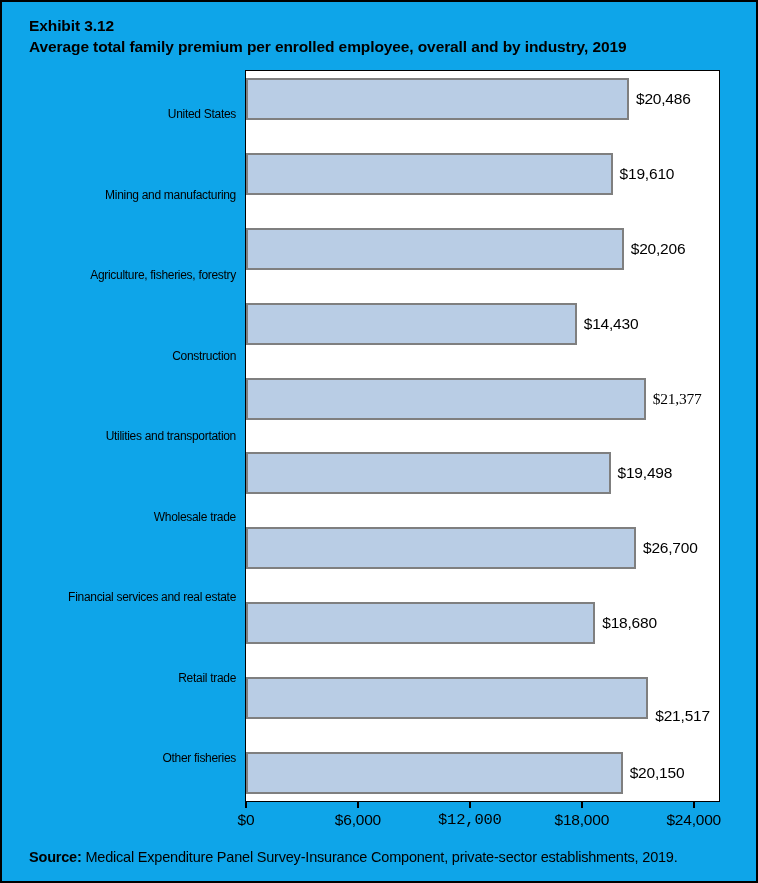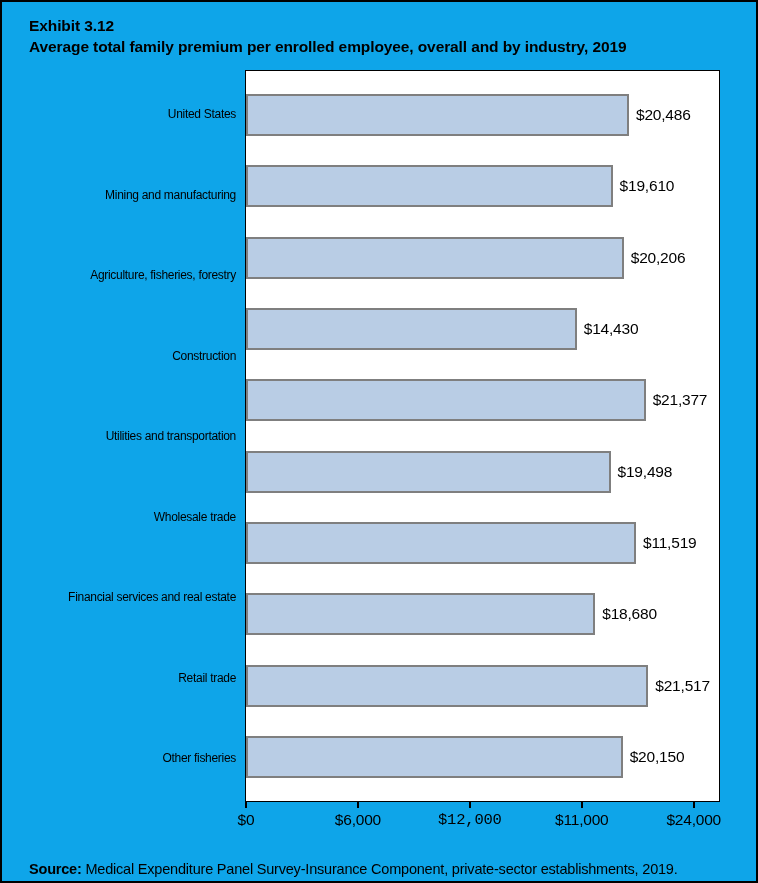--- a/index.html
+++ b/index.html
@@ -27,21 +27,21 @@
     position: absolute;
     left: 243px;
     top: 68px;
     width: 475px;
     height: 732px;
     box-sizing: border-box;
     border: 1.5px solid #000;
     display: flex;
     flex-direction: column;
     justify-content: space-between;
-    padding: 23px 0;
+    padding: 7px 0;
     background: #fff;
   }
   .bar-row { position: relative; height: 42px; }
   .bar {
     position: absolute;
     left: 0; top: 0;
     height: 42px;
     box-sizing: border-box;
     border-style: solid;
     border-width: 2px;
@@ -104,21 +104,20 @@
     white-space: nowrap;
     letter-spacing: -0.2px;
   }
   .source {
     position: absolute;
     left: 27px;
     top: 847px;
     font-size: 14.5px;
     letter-spacing: -0.2px;
     white-space: nowrap;
-    margin-top: 12px;
   }
   .source .bold { font-weight: bold; }
 </style>
 </head>
 <body>
 
 <div class="figure">
 
   <div class="title-block">
     <div>Exhibit 3.12</div>
@@ -149,56 +148,56 @@
       <div class="bar-row">
         <div class="bar" style="width: 79.8656%; background: rgb(185, 205, 229); border-color: rgb(127, 127, 127);"></div>
         <span class="bar-value" style="left: calc(79.8656% + 7px);">$20,206</span>
       </div>
       <div class="bar-row">
         <div class="bar" style="width: 69.9209%; background: rgb(185, 205, 229); border-color: rgb(127, 127, 127);"></div>
         <span class="bar-value" style="left: calc(69.9209% + 7px);">$14,430</span>
       </div>
       <div class="bar-row">
         <div class="bar" style="width: 84.4941%; background: rgb(185, 205, 229); border-color: rgb(127, 127, 127);"></div>
-        <span class="bar-value" style="left: calc(84.4941% + 7px);">$21,377</span>
+        <span class="bar-value" style="left: calc(84.4941% + 7px); font-family: Liberation Serif, serif;">$21,377</span>
       </div>
       <div class="bar-row">
         <div class="bar" style="width: 77.0672%; background: rgb(185, 205, 229); border-color: rgb(127, 127, 127);"></div>
         <span class="bar-value" style="left: calc(77.0672% + 7px);">$19,498</span>
       </div>
       <div class="bar-row">
         <div class="bar" style="width: 82.4545%; background: rgb(185, 205, 229); border-color: rgb(127, 127, 127);"></div>
-        <span class="bar-value" style="left: calc(82.4545% + 7px);">$11,519</span>
+        <span class="bar-value" style="left: calc(82.4545% + 7px);">$26,700</span>
       </div>
       <div class="bar-row">
         <div class="bar" style="width: 73.834%; background: rgb(185, 205, 229); border-color: rgb(127, 127, 127);"></div>
         <span class="bar-value" style="left: calc(73.834% + 7px);">$18,680</span>
       </div>
       <div class="bar-row">
         <div class="bar" style="width: 85.0474%; background: rgb(185, 205, 229); border-color: rgb(127, 127, 127);"></div>
-        <span class="bar-value" style="left: calc(85.0474% + 7px);">$21,517</span>
+        <span class="bar-value" style="left: calc(85.0474% + 7px); margin-top: 18px;">$21,517</span>
       </div>
       <div class="bar-row">
         <div class="bar" style="width: 79.6443%; background: rgb(185, 205, 229); border-color: rgb(127, 127, 127);"></div>
         <span class="bar-value" style="left: calc(79.6443% + 7px);">$20,150</span>
       </div>
     </div>
 
   <div class="ticks" id="ticks">
       <div class="tick" style="left: 0%;"></div>
       <div class="tick" style="left: 23.7154%;"></div>
       <div class="tick" style="left: 47.4308%;"></div>
       <div class="tick" style="left: 71.1462%;"></div>
       <div class="tick" style="left: 94.8617%;"></div>
     </div>
   <div class="tick-labels" id="tick-labels">
       <span class="tick-label" style="left: 0%;">$0</span>
       <span class="tick-label" style="left: 23.7154%;">$6,000</span>
       <span class="tick-label" style="left: 47.4308%; font-family: Liberation Mono, monospace;">$12,000</span>
-      <span class="tick-label" style="left: 71.1462%;">$11,000</span>
+      <span class="tick-label" style="left: 71.1462%;">$18,000</span>
       <span class="tick-label" style="left: 94.8617%;">$24,000</span>
     </div>
 
   <div class="source">
     <span class="bold">Source:</span><span> Medical Expenditure Panel Survey-Insurance Component, private-sector establishments, 2019.</span>
   </div>
 
 </div>
 
 </body></html>

